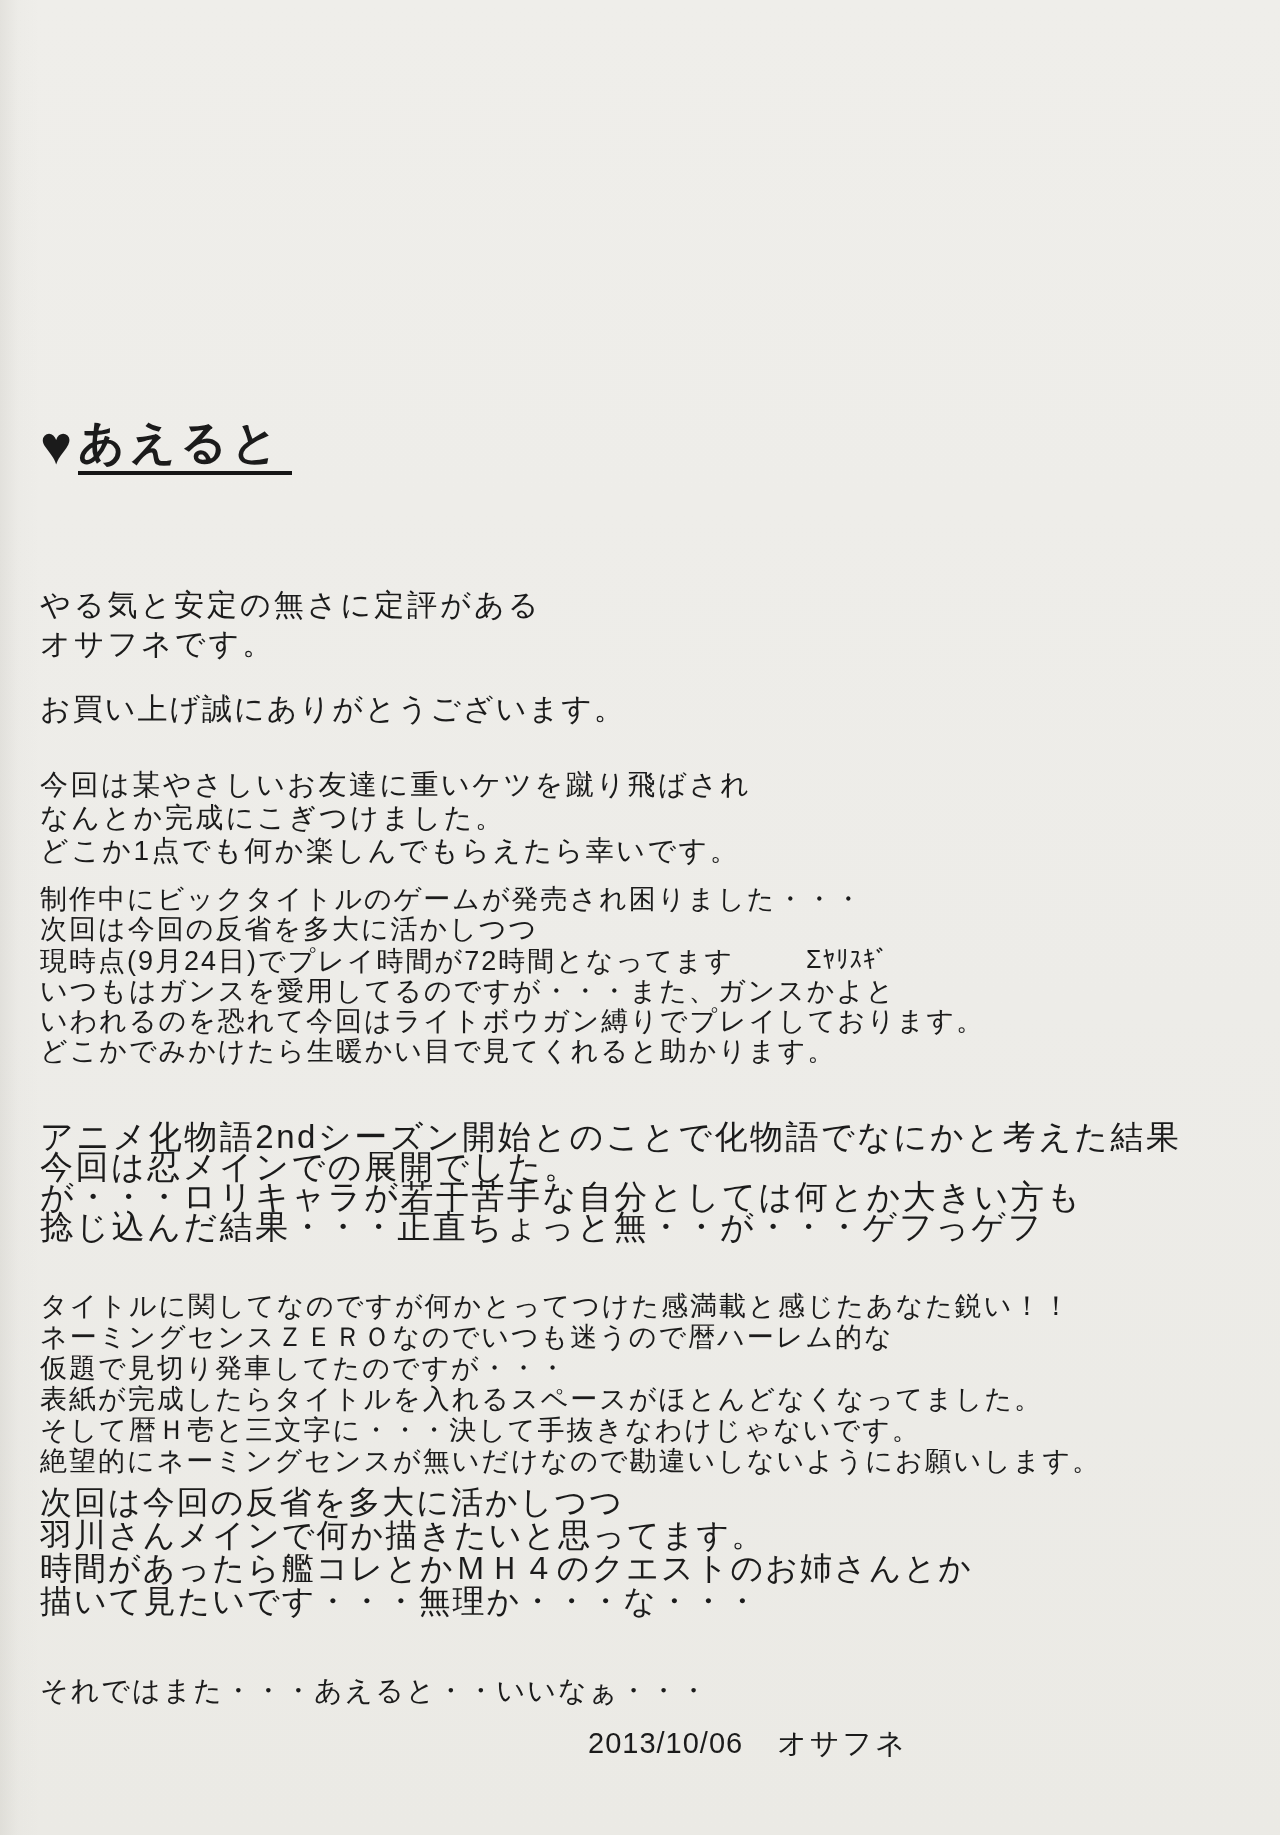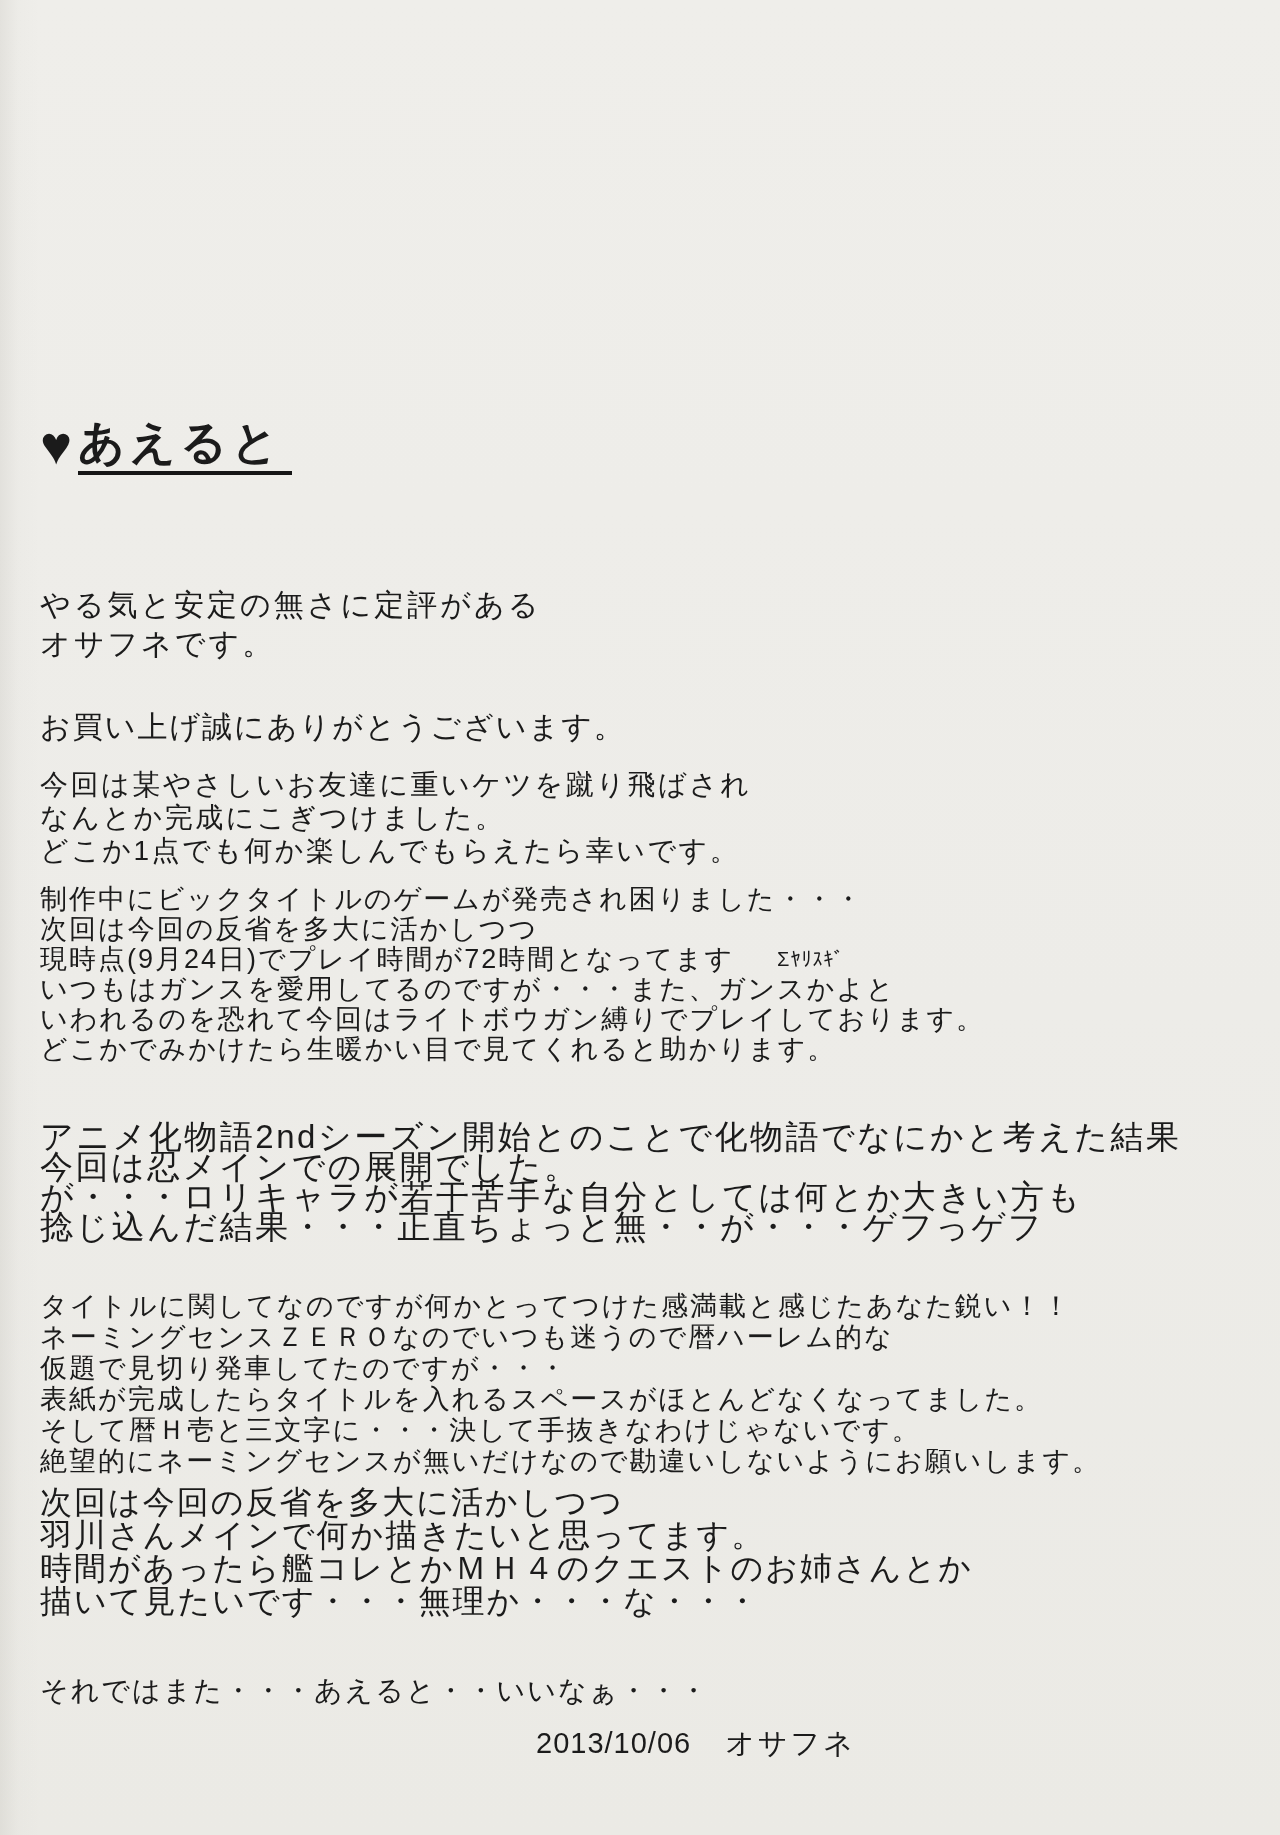--- a/index.html
+++ b/index.html
@@ -30,38 +30,38 @@
     margin-right: 2px;
   }
   .heading-title {
     border-bottom: 4px solid #161616;
     padding-bottom: 3px;
     padding-right: 10px;
   }
 
   .para { font-weight: 500; }
   .p0 { top: 585px;  font-size: 30px; line-height: 39px; letter-spacing: 3px; }
-  .p1 { top: 708px;  font-size: 30px; line-height: 38px; letter-spacing: 2px; }
+  .p1 { top: 692px;  font-size: 30px; line-height: 38px; letter-spacing: 2px; font-family: Liberation Mono, monospace; }
   .p2 { top: 768px;  font-size: 28px; line-height: 33px; letter-spacing: 2.5px; }
   .p3 { top: 884px;  font-size: 27px; line-height: 30px; letter-spacing: 2px; }
   .p4 { top: 1122px; font-size: 33px; line-height: 30px; letter-spacing: 2.5px; }
   .p5 { top: 1291px; font-size: 27px; line-height: 31px; letter-spacing: 2px; }
   .p6 { top: 1486px; font-size: 32px; line-height: 33px; letter-spacing: 2px; }
   .p7 { top: 1675px; font-size: 28px; line-height: 32px; letter-spacing: 2px; }
 
   .aside {
-    font-size: 20px;
-    margin-left: 43px;
+    font-size: 25px;
+    margin-left: 72px;
     letter-spacing: 1px;
     vertical-align: 2px;
   }
 
   .sig {
     top: 1724px;
-    left: 536px;
+    left: 588px;
     font-size: 29px;
     font-weight: 500;
     letter-spacing: 1px;
   }
   .sig-author { margin-left: 34px; letter-spacing: 3px; }
 </style>
 </head>
 <body>
 
 <div class="page">

